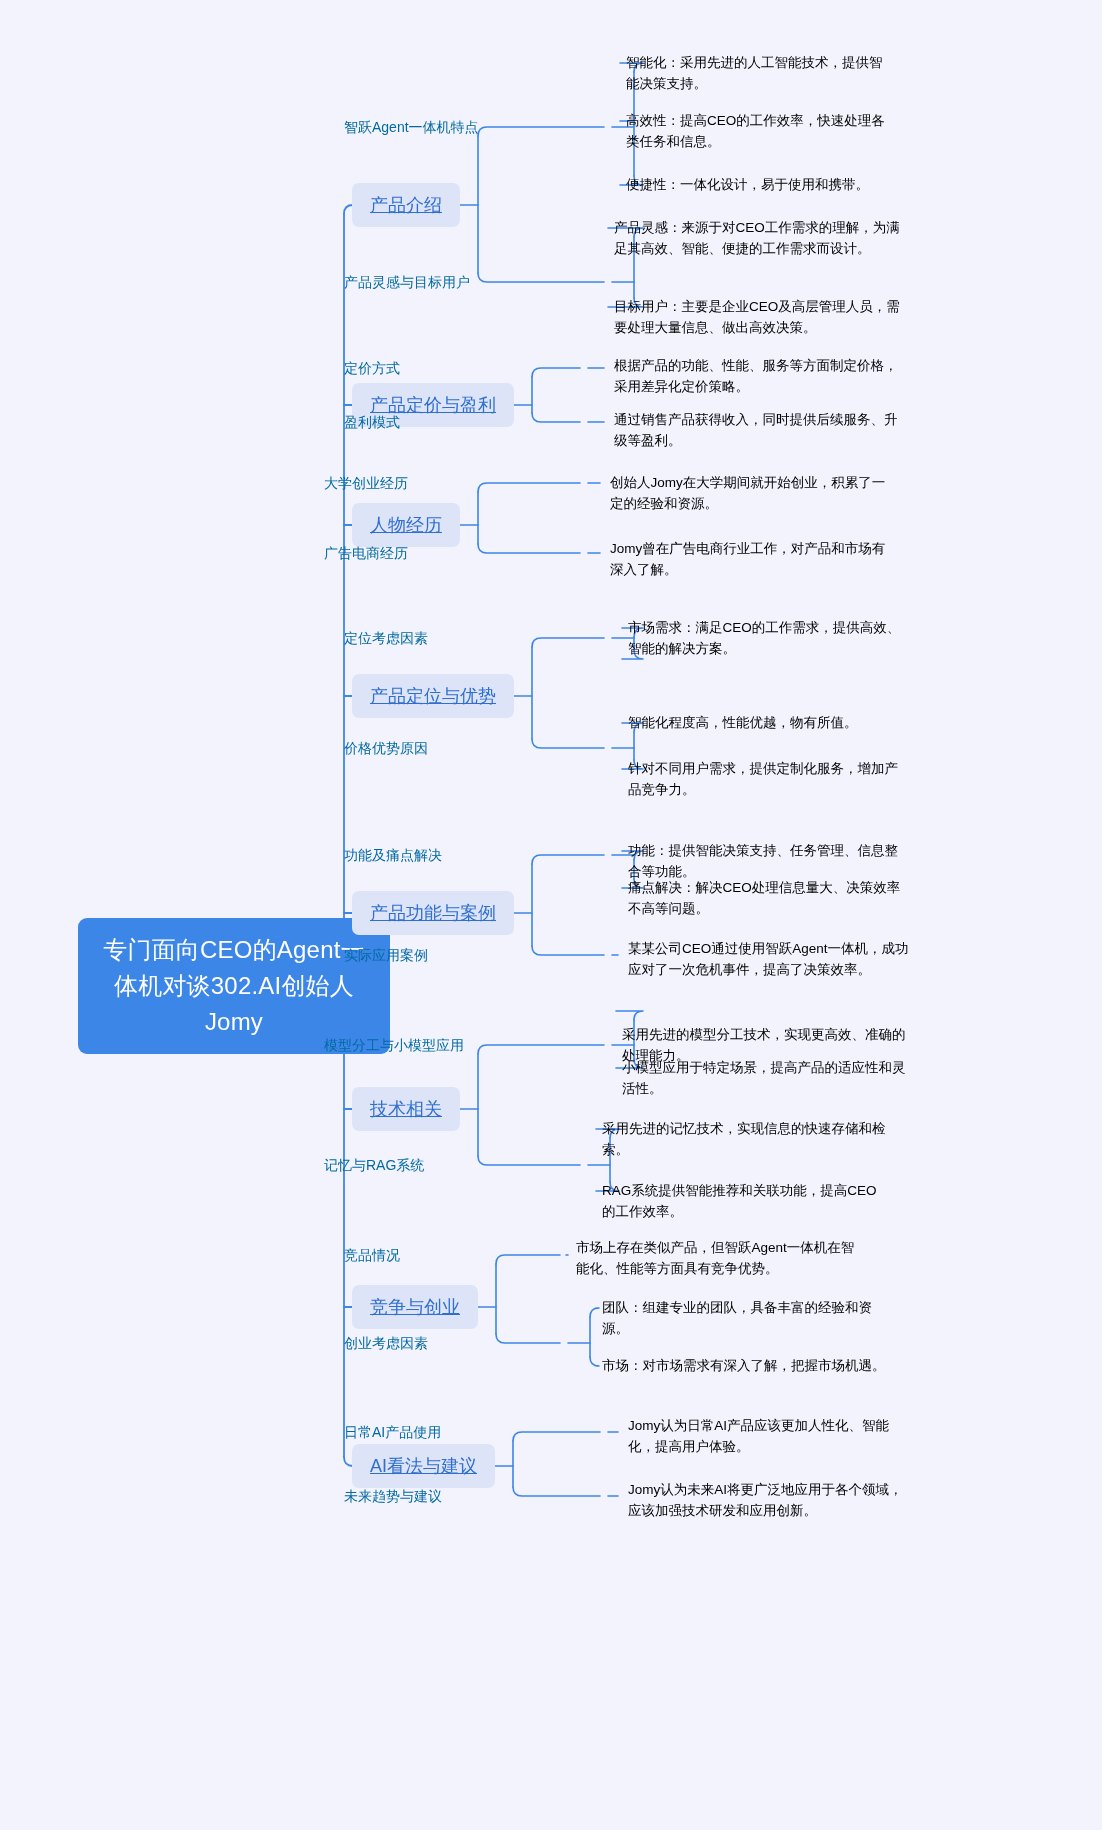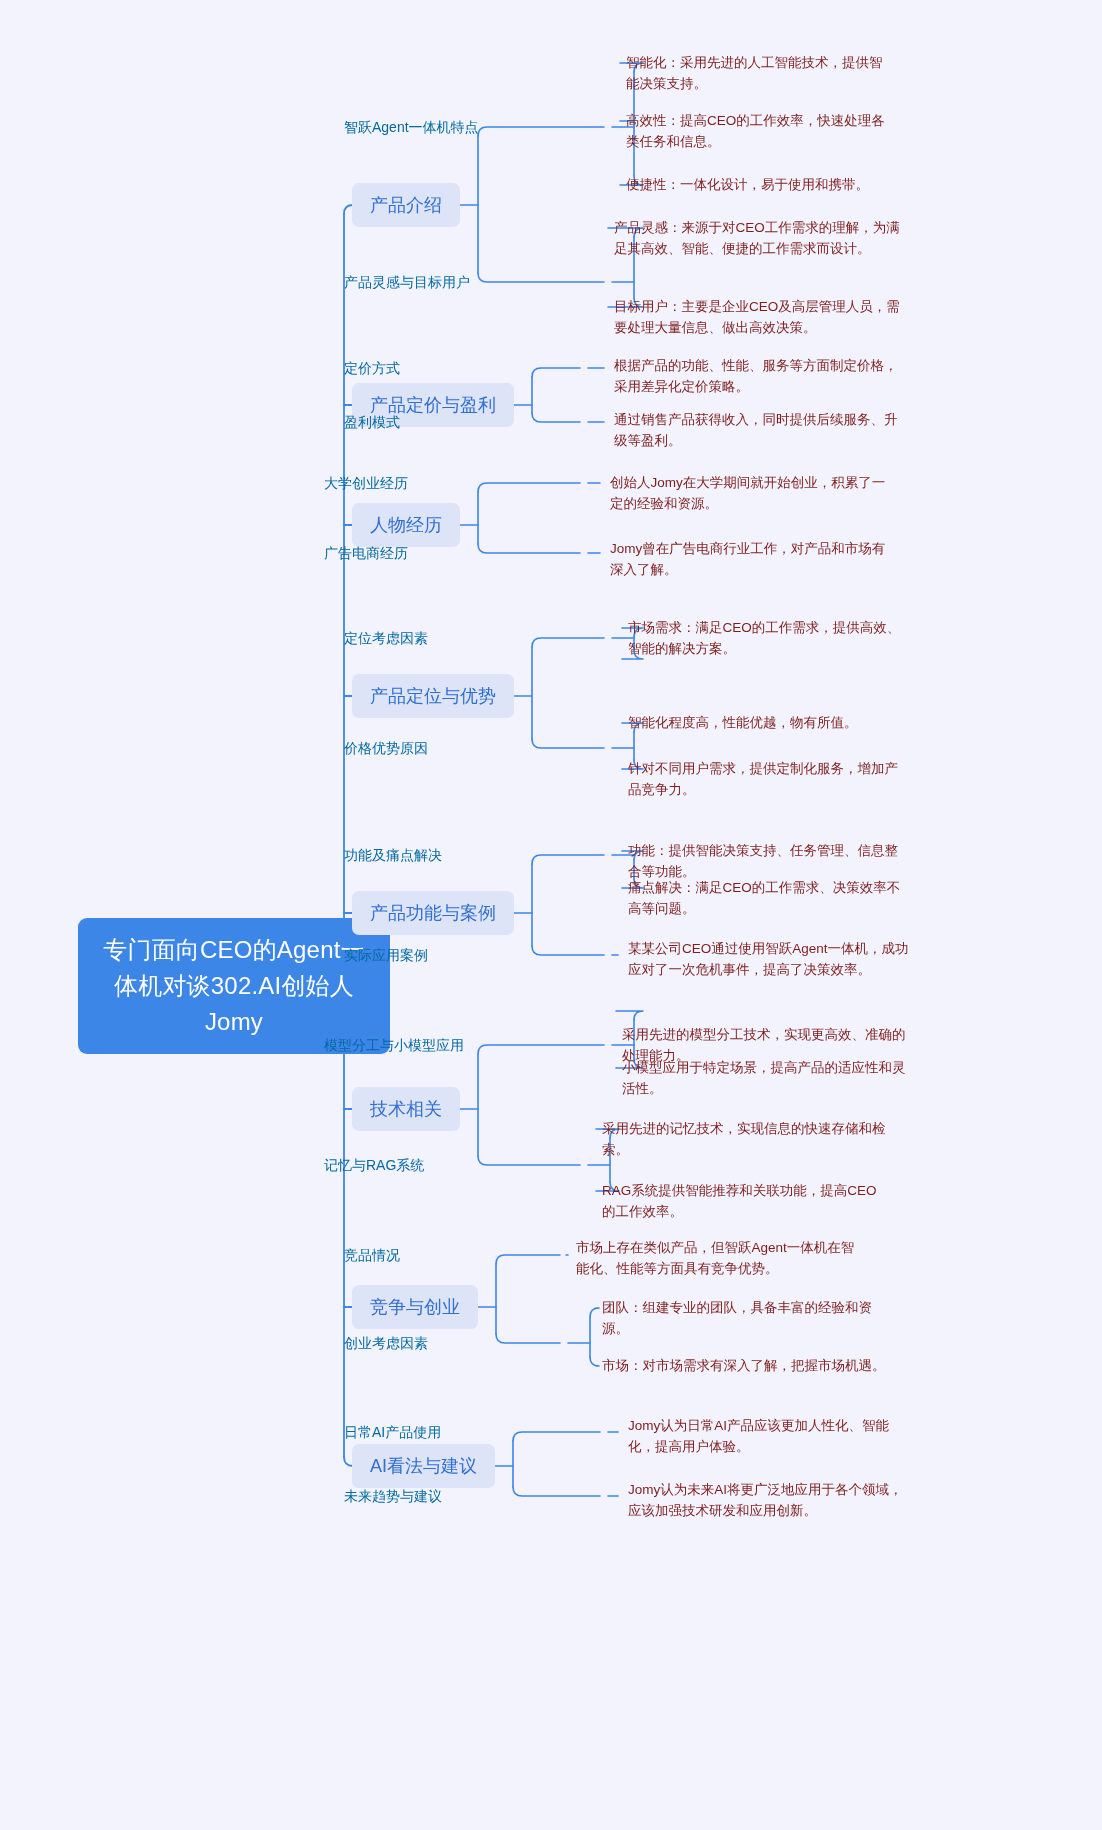--- a/index.html
+++ b/index.html
@@ -40,32 +40,33 @@
   }
   .lvl1-node {
     position: absolute;
     background: #dde4f8;
     color: #2f6fd0;
     border-radius: 7px;
     font-size: 18px;
     line-height: 24px;
     padding: 10px 18px;
     white-space: nowrap;
+    text-decoration: underline;
   }
   .lvl2-node {
     position: absolute;
     color: #0369a1;
     font-size: 14px;
     line-height: 20px;
     white-space: nowrap;
     text-align: left;
   }
   .leaf-node {
     position: absolute;
-    color: #7f1d1d;
+    color: #000000;
     font-size: 13.5px;
     line-height: 21px;
     width: 268px;
   }
 </style>
 </head>
 <body>
 
 <div id="mindmap-root">
 
@@ -202,21 +203,21 @@
 
   <div class="leaf-node" style="left:610px; top:472px; width:280px;">创始人Jomy在大学期间就开始创业，积累了一定的经验和资源。</div>
   <div class="leaf-node" style="left:610px; top:538px; width:280px;">Jomy曾在广告电商行业工作，对产品和市场有深入了解。</div>
 
   <div class="leaf-node" style="left:628px; top:617px; width:282px;">市场需求：满足CEO的工作需求，提供高效、智能的解决方案。</div>
 
   <div class="leaf-node" style="left:628px; top:712px; width:290px;">智能化程度高，性能优越，物有所值。</div>
   <div class="leaf-node" style="left:628px; top:758px; width:282px;">针对不同用户需求，提供定制化服务，增加产品竞争力。</div>
 
   <div class="leaf-node" style="left:628px; top:840px; width:282px;">功能：提供智能决策支持、任务管理、信息整合等功能。</div>
-  <div class="leaf-node" style="left:628px; top:877px; width:282px;">痛点解决：满足CEO的工作需求、决策效率不高等问题。</div>
+  <div class="leaf-node" style="left:628px; top:877px; width:282px;">痛点解决：解决CEO处理信息量大、决策效率不高等问题。</div>
   <div class="leaf-node" style="left:628px; top:938px; width:282px;">某某公司CEO通过使用智跃Agent一体机，成功应对了一次危机事件，提高了决策效率。</div>
 
   <div class="leaf-node" style="left:622px; top:1000px; width:286px;margin-top:24px;">采用先进的模型分工技术，实现更高效、准确的处理能力。</div>
   <div class="leaf-node" style="left:622px; top:1057px; width:286px;">小模型应用于特定场景，提高产品的适应性和灵活性。</div>
 
   <div class="leaf-node" style="left:602px; top:1118px; width:286px;">采用先进的记忆技术，实现信息的快速存储和检索。</div>
   <div class="leaf-node" style="left:602px; top:1180px; width:286px;">RAG系统提供智能推荐和关联功能，提高CEO的工作效率。</div>
 
   <div class="leaf-node" style="left:576px; top:1237px; width:290px;">市场上存在类似产品，但智跃Agent一体机在智能化、性能等方面具有竞争优势。</div>
   <div class="leaf-node" style="left:602px; top:1297px; width:286px;">团队：组建专业的团队，具备丰富的经验和资源。</div>

